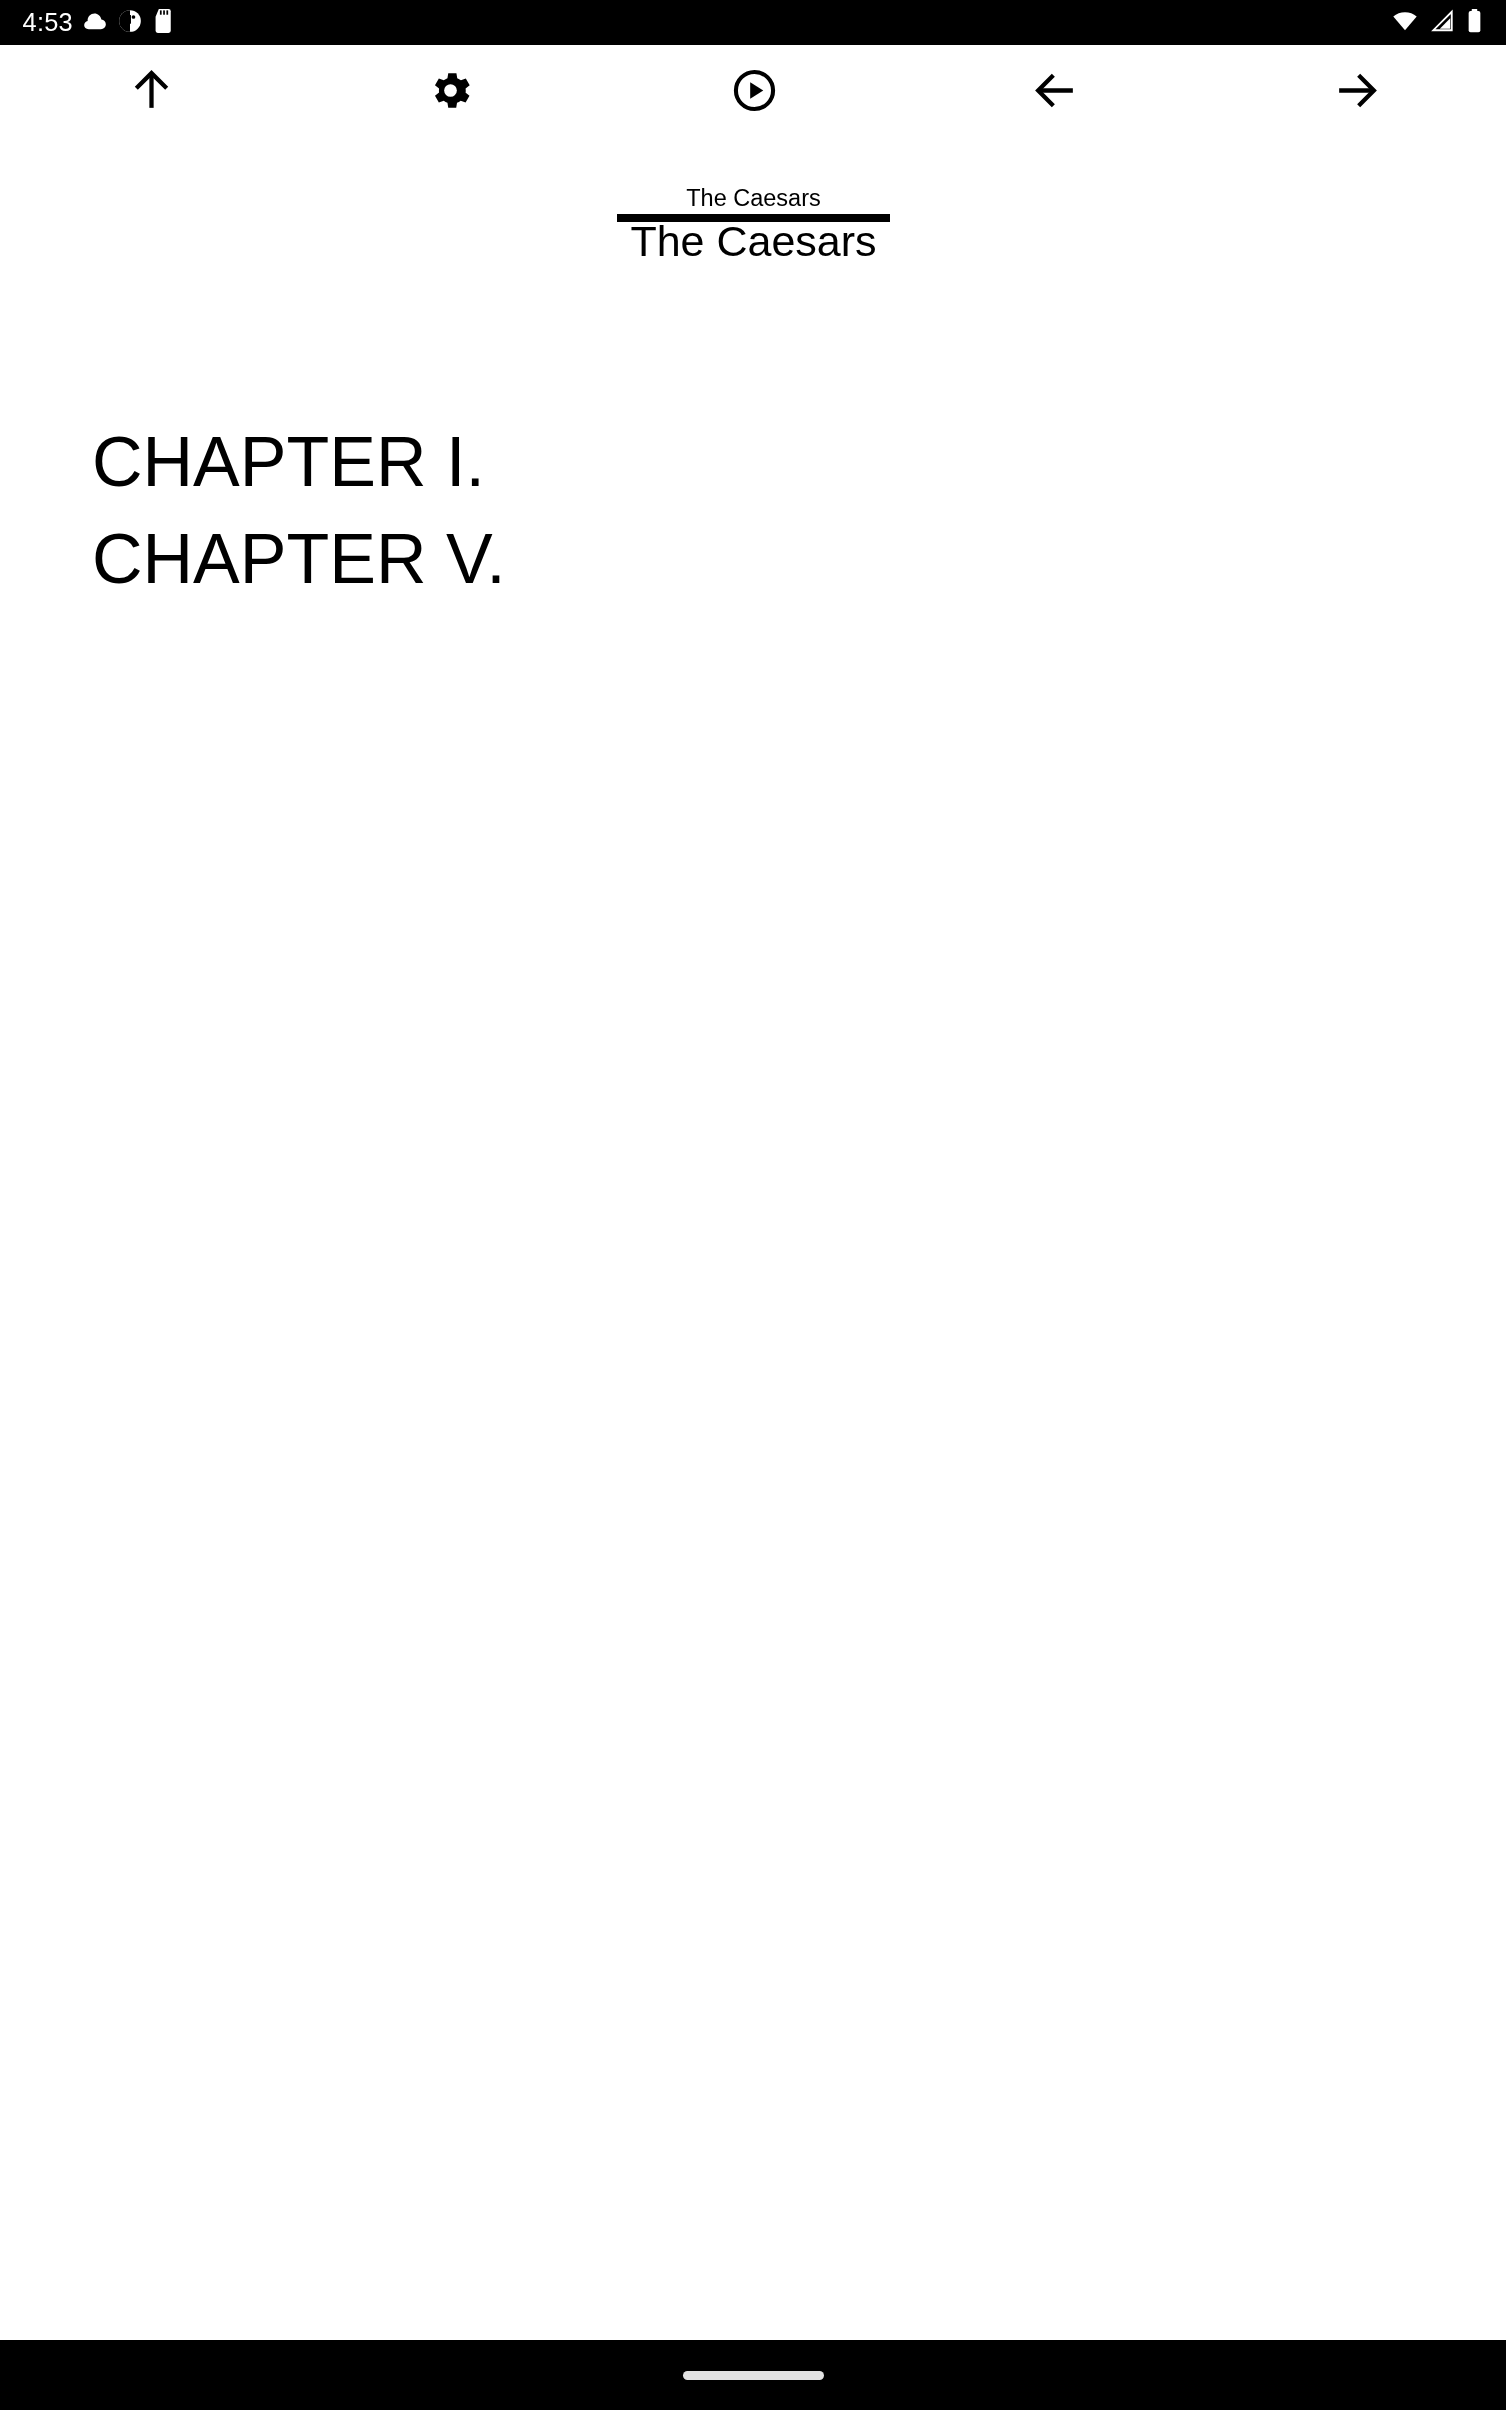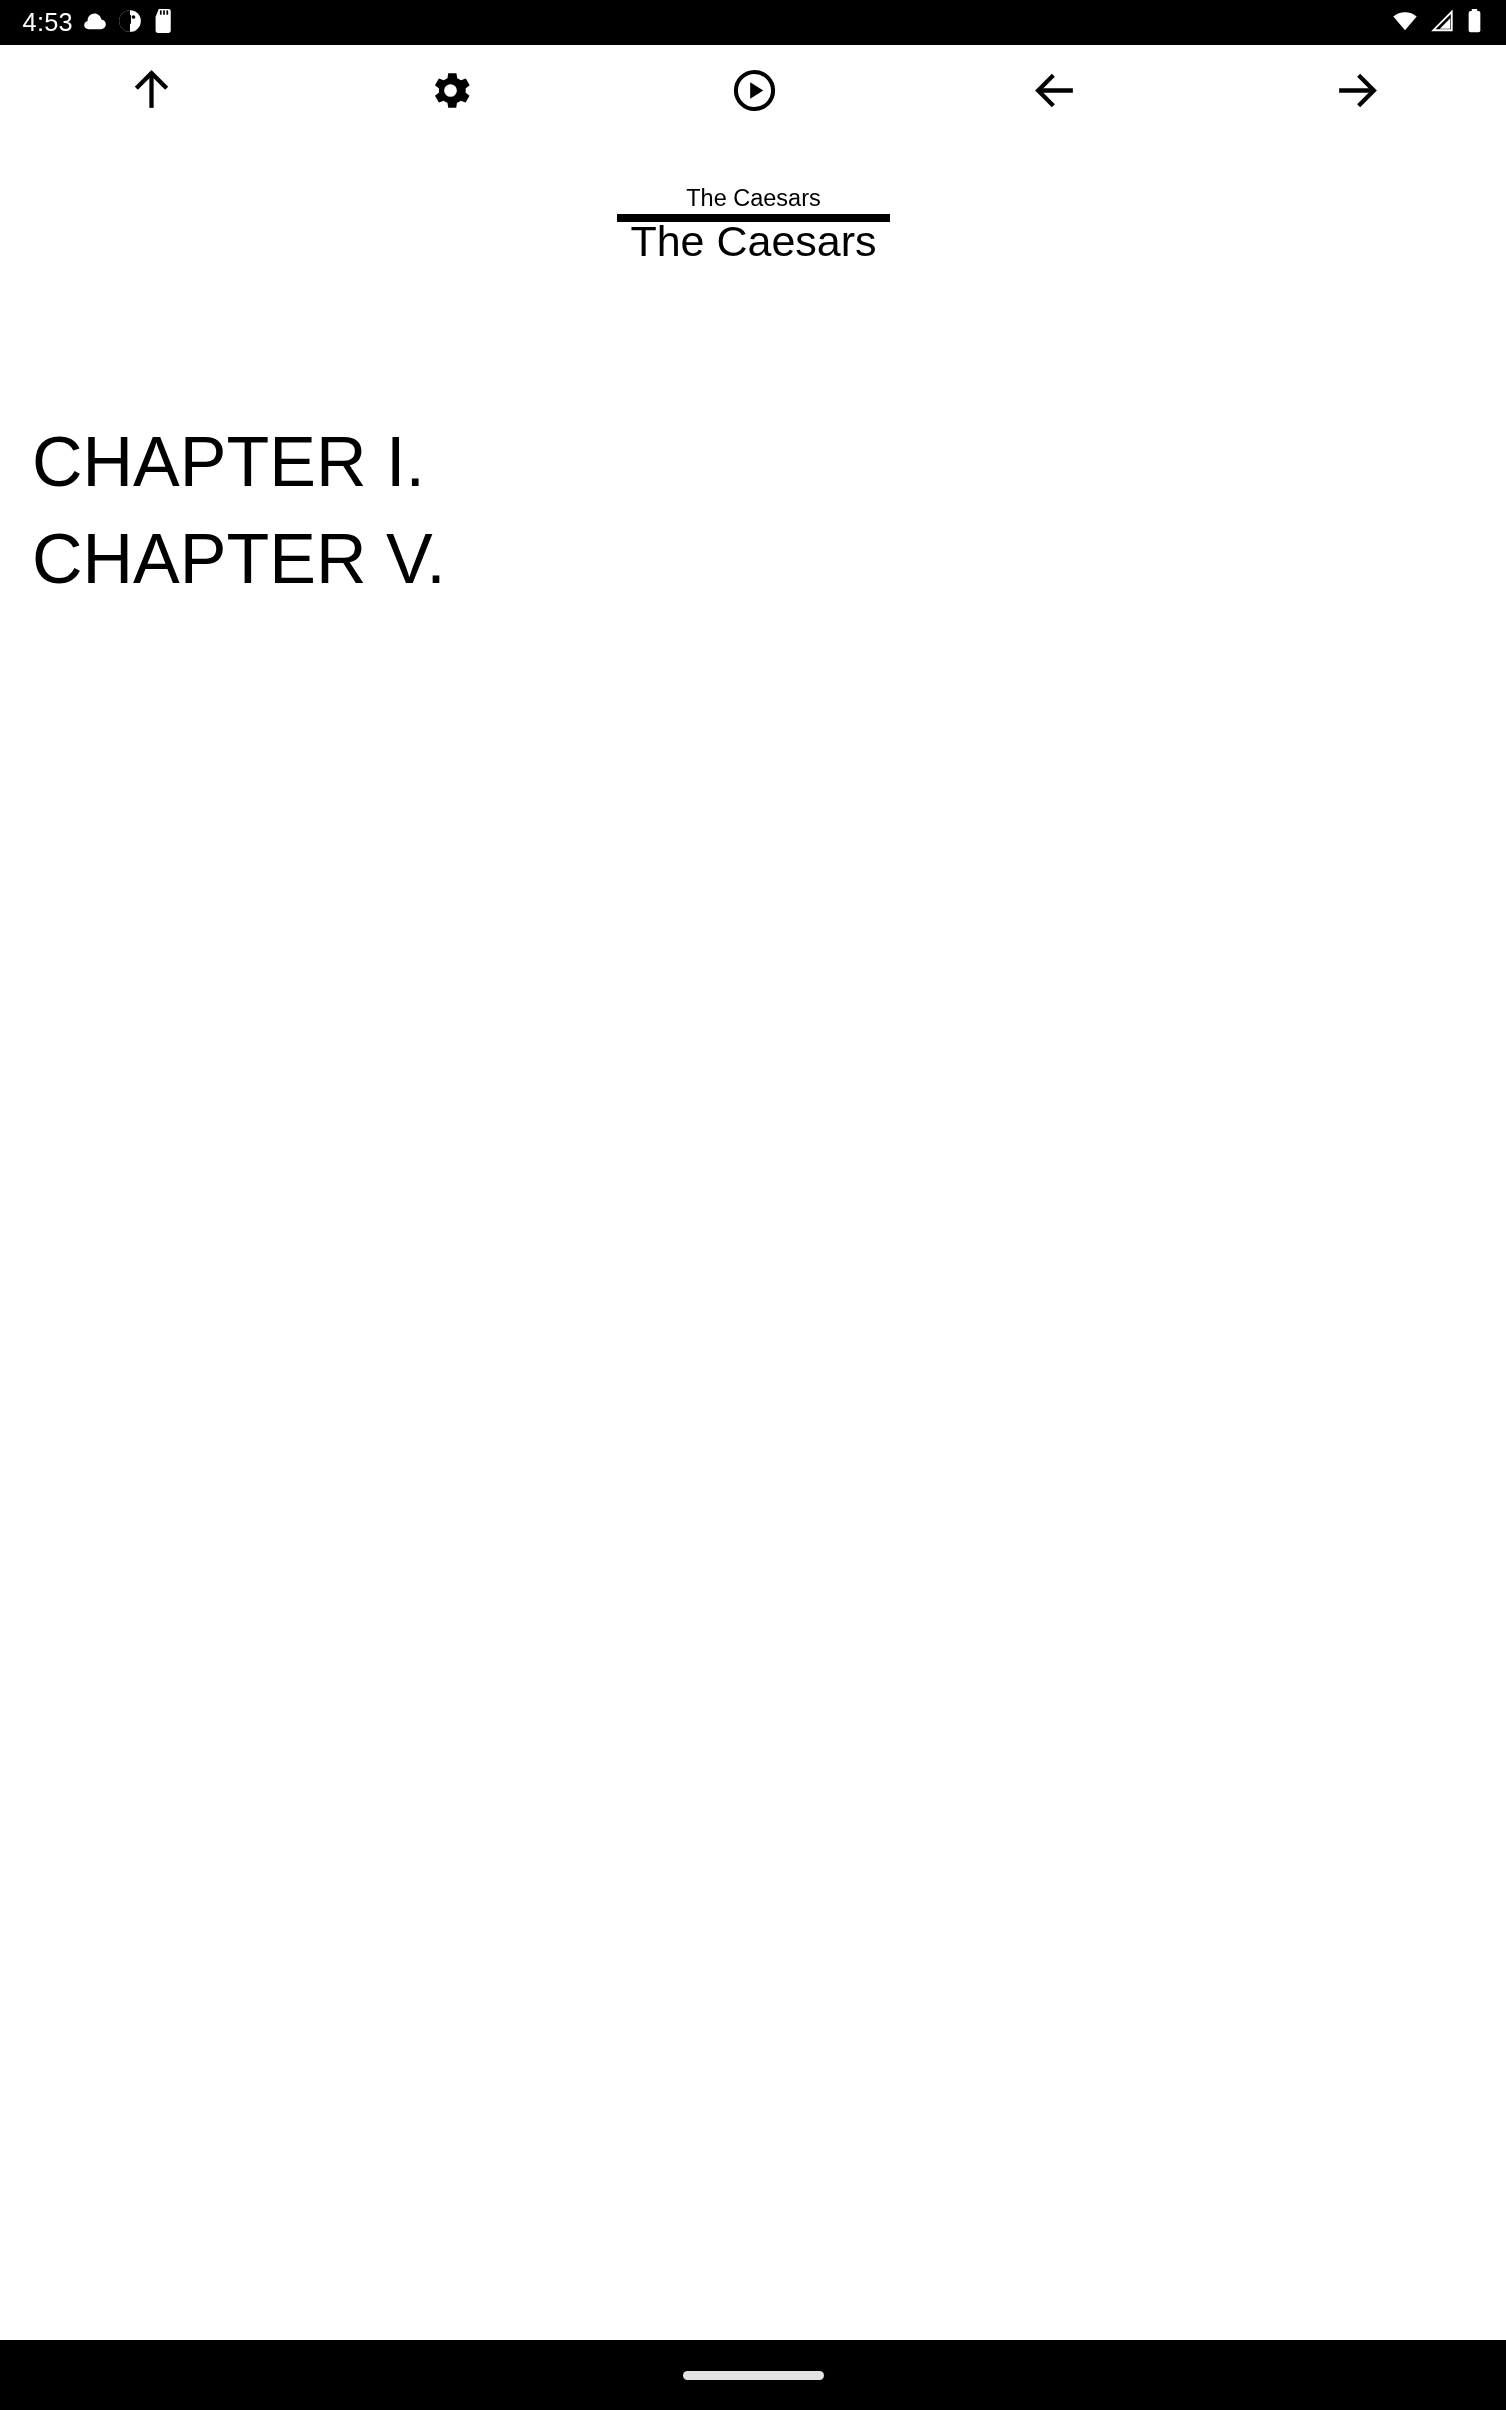--- a/index.html
+++ b/index.html
@@ -95,21 +95,21 @@
     top:214px; left:617px;
     width:273px; height:7.5px;
     background:#000000;
   }
 
   
   #chapter-list {
     position:absolute;
     top:414px; left:0;
     width:1445px;
-    padding-left:32px;
+    padding-left:92px;
   }
   .chapter-item {
     font-size:70px;
     line-height:97px;
     color:#000000;
     white-space:nowrap;
     cursor:pointer;
     font-family:"Liberation Sans", sans-serif;
   }
 

